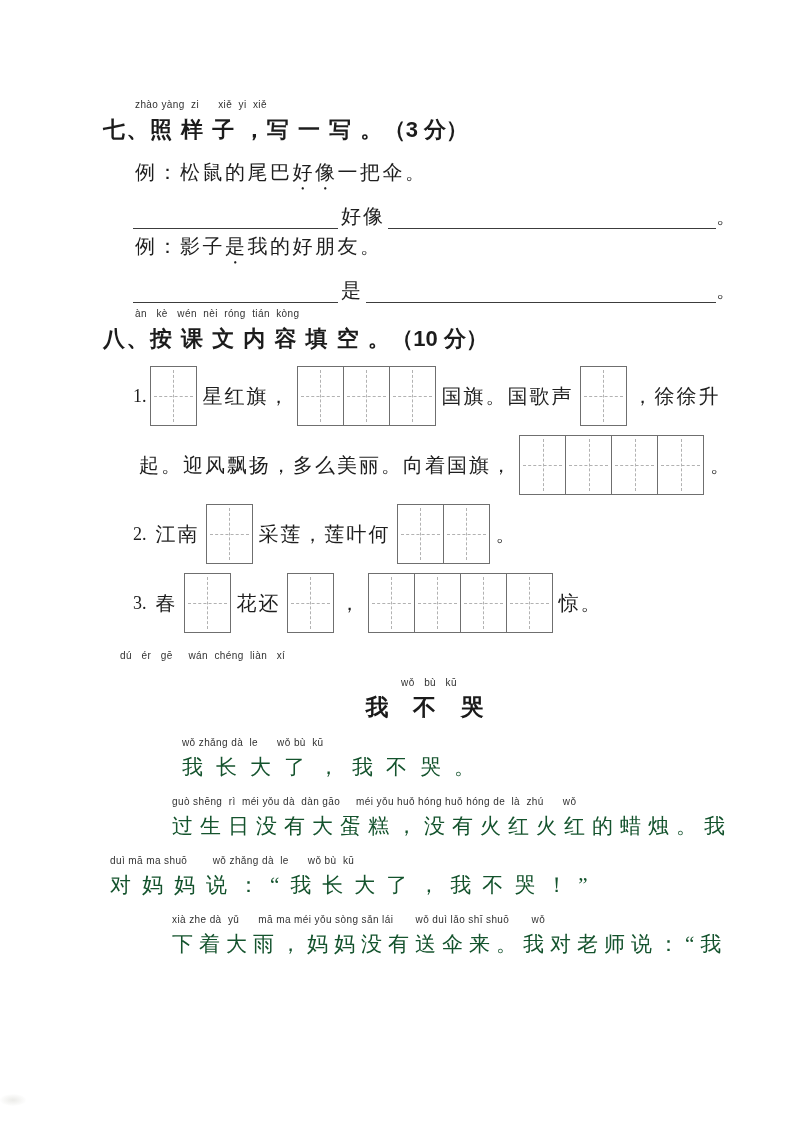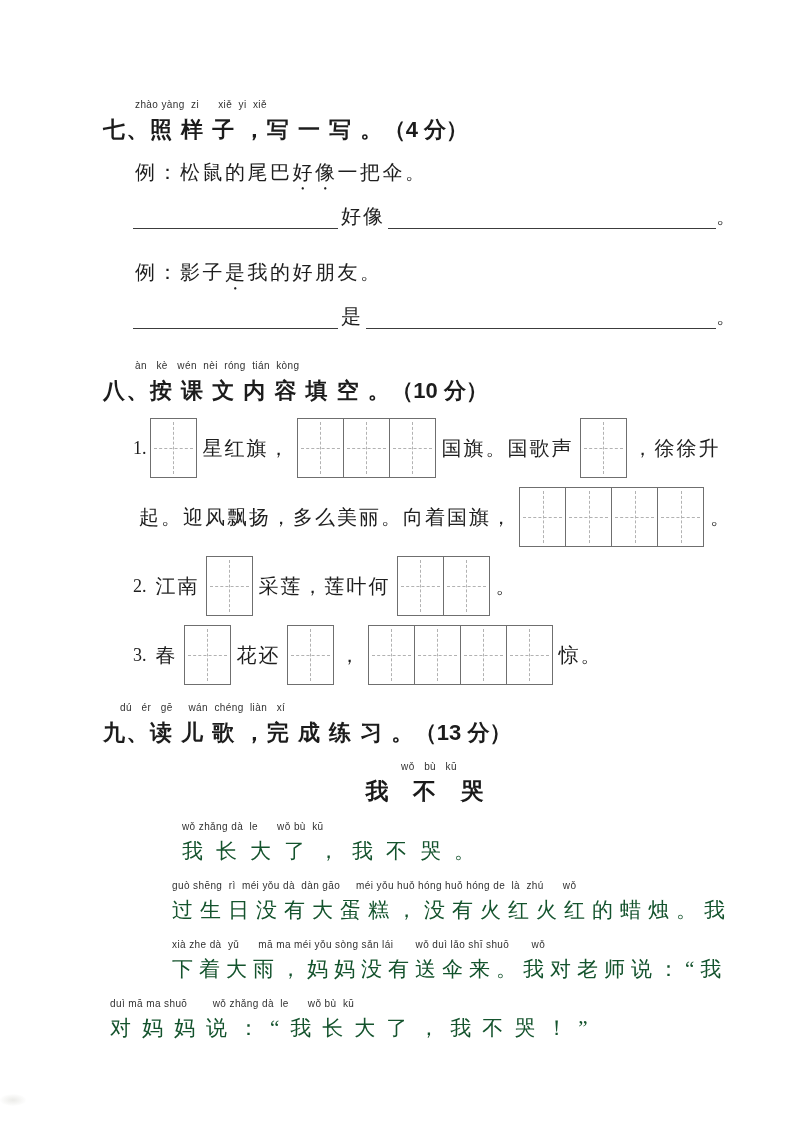--- a/index.html
+++ b/index.html
@@ -43,30 +43,30 @@
   .poem-line { margin-top:11px; }
   .poem-line .py { margin-bottom:2px; }
   .hz { font-family:"Liberation Serif","DejaVu Serif",serif; font-size:21px; color:#14532d; line-height:29px; display:block; white-space:pre; }
   .pl1 { margin-left:182px; } .pl1 .hz { letter-spacing:13px; }
   .pl2 { margin-left:172px; } .pl2 .hz { letter-spacing:7px; }
   .pl3 { margin-left:110px; } .pl3 .hz { letter-spacing:11px; }
   .pl4 { margin-left:172px; } .pl4 .hz { letter-spacing:6px; }
   
   .smudge { position:absolute; left:0; bottom:16px; width:26px; height:12px; border-radius:50%;
             background:radial-gradient(ellipse at center, #ebebe8 0%, rgba(255,255,255,0) 75%); }
-  .mt96 { margin-top:96px; } .mt20 { margin-top:12px; } .mt16 { margin-top:28px; }
+  .mt96 { margin-top:96px; } .mt20 { margin-top:12px; } .mt16 { margin-top:2px; }
   .mt12 { margin-top:12px; } .mt14 { margin-top:14px; }
 </style>
 </head>
 <body>
 
 <div class="page">
 
   <span class="py sec-py mt96">zhào yàng  zi      xiě  yi  xiě</span>
-  <div class="sec-title"><span>七、照 样 子 ，写 一 写 。</span><span class="pts">（4 分）</span></div>
+  <div class="sec-title"><span>七、照 样 子 ，写 一 写 。</span><span class="pts">（3 分）</span></div>
 
   <div class="example mt20"><span>例：松鼠的尾巴</span><span class="em-dots">好像</span><span>一把伞。</span></div>
 
   <div class="fill-row">
     <div class="blank blank-a"></div>
     <span class="fill-mid">好像</span>
     <div class="blank blank-b"></div>
     <span class="fill-end">。</span>
   </div>
 
@@ -136,38 +136,37 @@
       <div class="box-group">
         <div class="box-cell"></div>
         <div class="box-cell"></div>
         <div class="box-cell"></div>
         <div class="box-cell"></div>
       </div>
       <span class="q-text">惊。</span>
     </div>
 
   <span class="py s9-py mt14">dú   ér   gē     wán  chéng  liàn   xí</span>
-  <div class="sec-title"><span>九、读 儿 歌 ，完 成 练 习 。</span><span class="pts">（13 分）</span></div>
 
   <div class="poem-title">
     <span class="py">wǒ   bù   kū</span>
     <span class="pt-hz">我 不 哭</span>
   </div>
 
   <div class="poem-line pl1">
     <span class="py">wǒ zhǎng dà  le      wǒ bù  kū</span>
     <span class="hz">我长大了，我不哭。</span>
   </div>
   <div class="poem-line pl2">
     <span class="py">guò shēng  rì  méi yǒu dà  dàn gāo     méi yǒu huǒ hóng huǒ hóng de  là  zhú      wǒ</span>
     <span class="hz">过生日没有大蛋糕，没有火红火红的蜡烛。我</span>
   </div>
+  <div class="poem-line pl3">
+    <span class="py">duì mā ma shuō        wǒ zhǎng dà  le      wǒ bù  kū</span>
+    <span class="hz">对妈妈说：“我长大了，我不哭！”</span>
+  </div>
   <div class="poem-line pl4">
     <span class="py">xià zhe dà  yǔ      mā ma méi yǒu sòng sǎn lái       wǒ duì lǎo shī shuō       wǒ</span>
     <span class="hz">下着大雨，妈妈没有送伞来。我对老师说：“我</span>
-  </div>
-  <div class="poem-line pl3">
-    <span class="py">duì mā ma shuō        wǒ zhǎng dà  le      wǒ bù  kū</span>
-    <span class="hz">对妈妈说：“我长大了，我不哭！”</span>
   </div>
 
   <div class="smudge"></div>
 </div>
 
 </body></html>

